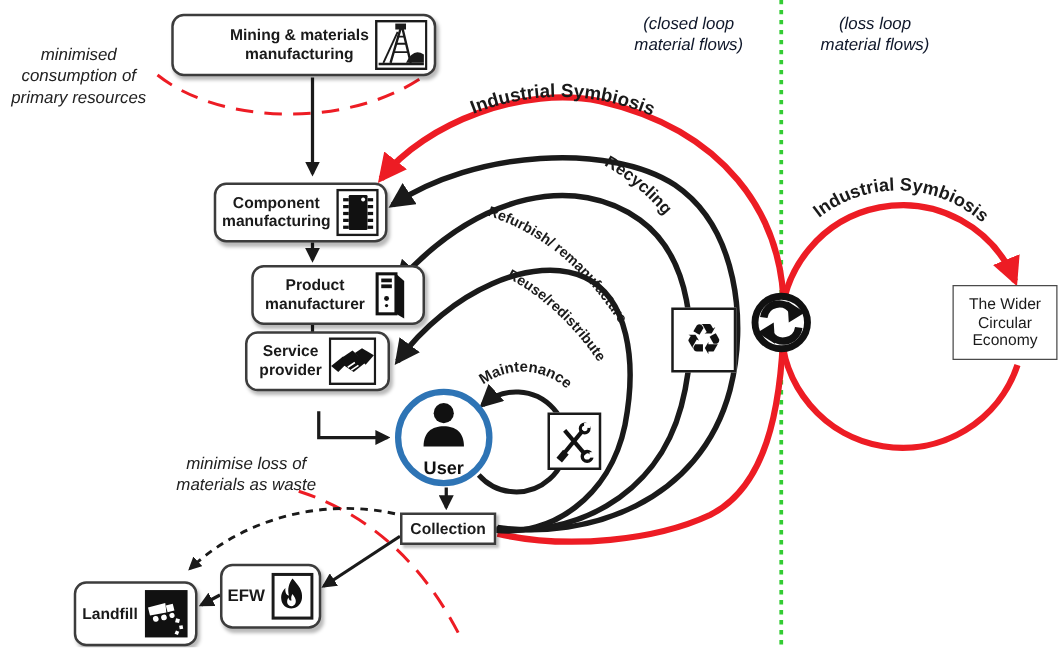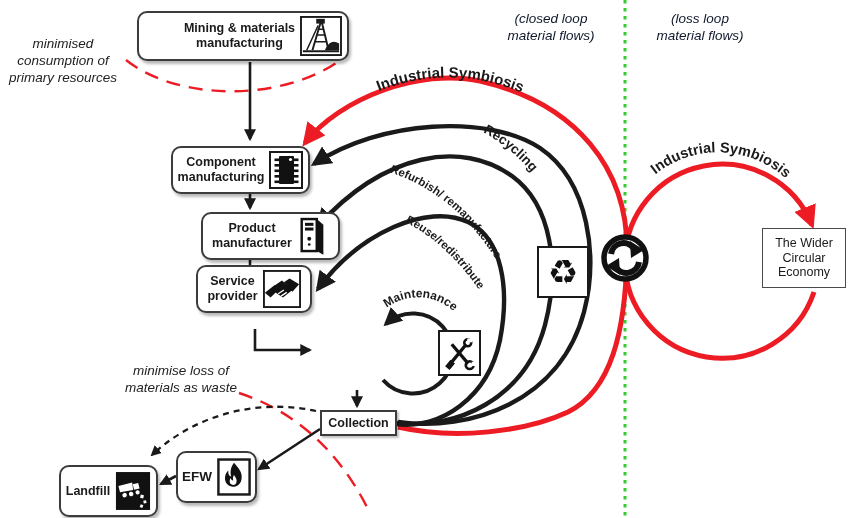--- a/index.html
+++ b/index.html
@@ -105,21 +105,21 @@
   <text class="arcLabel" font-size="14.5"><textPath href="#tp-is-right" startOffset="50%" text-anchor="middle">Industrial Symbiosis</textPath></text>
   <text class="arcLabel" font-size="13.5"><textPath href="#tp-recycling" startOffset="50%" text-anchor="middle">Recycling</textPath></text>
   <text class="arcLabel" font-size="11.5"><textPath href="#tp-refurbish" startOffset="50%" text-anchor="middle">Refurbish/ remanufacture</textPath></text>
   <text class="arcLabel" font-size="11.5"><textPath href="#tp-reuse" startOffset="50%" text-anchor="middle">Reuse/redistribute</textPath></text>
   <text class="arcLabel" font-size="12"><textPath href="#tp-maint" startOffset="50%" text-anchor="middle">Maintenance</textPath></text>
 </svg>
 
 <div class="note" style="left:0;top:36px;width:126px;">minimised
 consumption of
 primary resources</div>
-<div class="note" style="left:112px;top:363px;width:138px;">minimise loss of
+<div class="note" style="left:128px;top:363px;width:138px;">minimise loss of
 materials as waste</div>
 <div class="note green" style="left:497px;top:11px;width:108px;">(closed loop
 material flows)</div>
 <div class="note green" style="left:649px;top:11px;width:102px;">(loss loop
 material flows)</div>
 
 <div class="box" style="left:137px;top:11px;width:168px;height:46px;padding-left:40px;">
   <span class="lbl">Mining &amp; materials
 manufacturing</span>
   <svg width="42" height="40" viewBox="0 0 44 42">
@@ -173,20 +173,27 @@
 provider</span>
   <svg width="38" height="40" viewBox="0 0 40 40">
     <rect x="1" y="1" width="38" height="38" fill="#fff" stroke="#1a1a1a" stroke-width="2"></rect>
     <polygon points="2,24 12,16 17,20 8,29" fill="#111"></polygon>
     <polygon points="38,15 28,9 22,13 31,23" fill="#111"></polygon>
     <polygon points="11,17 20,11 31,21 21,29 12,23" fill="#111"></polygon>
     <path d="M16,25 l6,-4 M19,27.5 l6,-4 M22,30 l6,-4" stroke="#fff" stroke-width="1.4" fill="none"></path>
   </svg>
 </div>
 
+<div id="user-circle">
+  <svg width="46" height="38" viewBox="0 0 46 40" style="display:block;margin:5px auto 0;">
+    <circle cx="23" cy="10" r="8.5" fill="#111"></circle>
+    <path d="M 6,38 C 6,26 13,21 23,21 C 33,21 40,26 40,38 Z" fill="#111"></path>
+  </svg>
+  <div class="lbl">User</div>
+</div>
 
 <div class="iconbox" style="left:438px;top:330px;width:39px;height:42px;">
   <svg width="33" height="36" viewBox="0 0 34 36">
     <line x1="6" y1="31" x2="24" y2="9" stroke="#111" stroke-width="3.4"></line>
     <line x1="4.5" y1="33.5" x2="10" y2="27" stroke="#111" stroke-width="6"></line>
     <circle cx="25.5" cy="7.5" r="3.6" fill="none" stroke="#111" stroke-width="2.6"></circle>
     <rect x="25" y="3" width="5" height="4" fill="#fff"></rect>
     <line x1="9" y1="9" x2="26" y2="29" stroke="#111" stroke-width="3.4"></line>
     <circle cx="27.5" cy="30.5" r="4" fill="none" stroke="#111" stroke-width="2.8"></circle>
     <rect x="29.5" y="27" width="5" height="4.5" fill="#fff"></rect>

